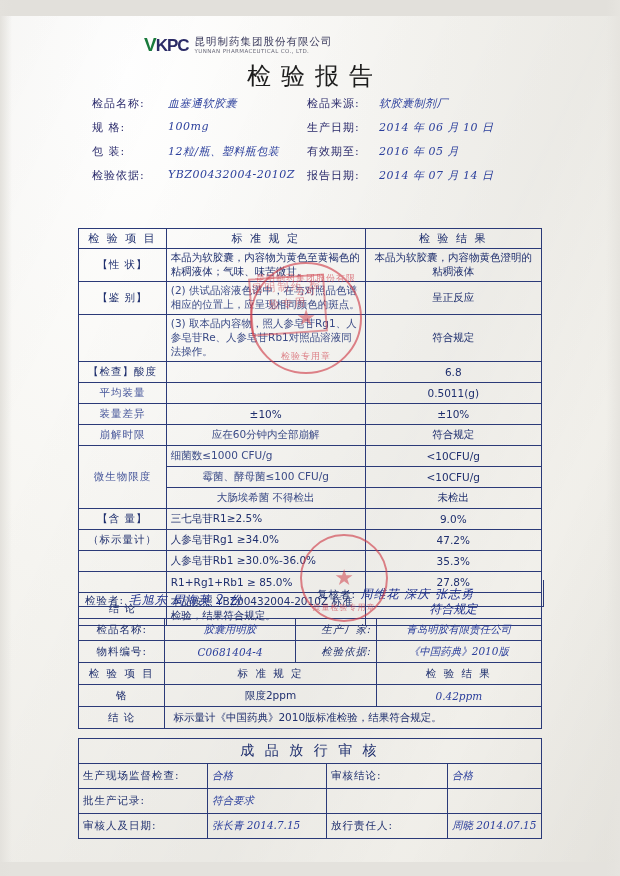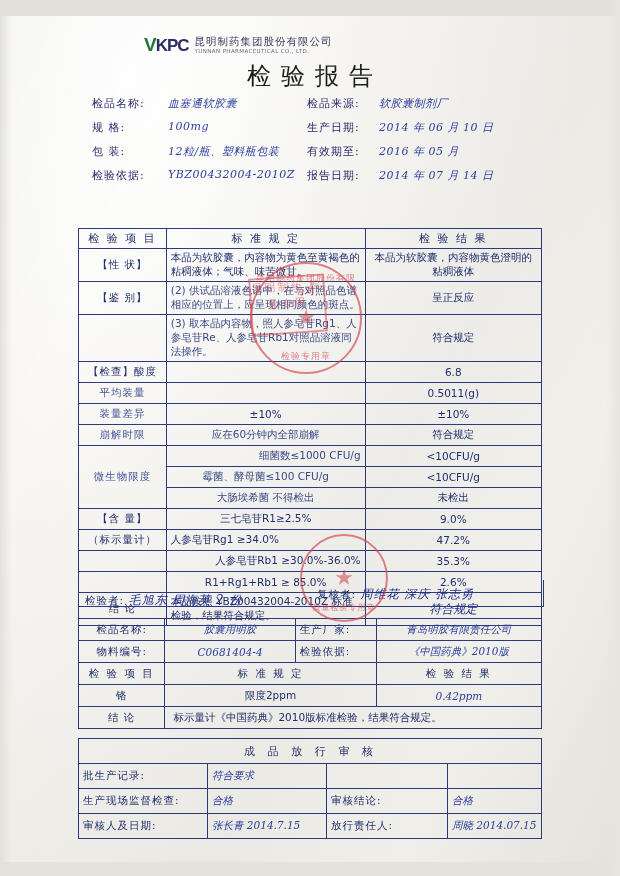--- a/index.html
+++ b/index.html
@@ -74,27 +74,27 @@
   
   .sigrow{position:absolute;left:78px;top:580px;width:464px;height:26px;border:1px solid #2b3a78;border-top:none;font-size:10.5px;color:#1f2f6e;}
   .sigrow .a{position:absolute;left:6px;top:12px;letter-spacing:1px;}
   .sigrow .b{position:absolute;left:238px;top:6px;letter-spacing:1px;}
 
   
   #second{left:78px;top:618px;width:464px;}
   #second td{height:17px;}
   .s1{width:84px;text-align:center;letter-spacing:1px;}
   .s2{width:128px;text-align:center;}
-  .s3{width:78px;text-align:left;letter-spacing:1px;}
+  .s3{width:78px;text-align:right;letter-spacing:1px;font-style:italic;}
   .s4{width:168px;text-align:center;}
 
   
   #third{left:78px;top:738px;width:464px;}
   #third td{height:20px;}
-  .th-head{text-align:center;letter-spacing:3px;font-size:11px;font-family:Liberation Mono, monospace;}
+  .th-head{text-align:center;letter-spacing:3px;font-size:14px;}
   .k{width:120px;letter-spacing:1px;}
   .k2{width:112px;letter-spacing:1px;}
 
   
   .hw{
     font-family:"DejaVu Serif","Liberation Serif",serif;
     color:#2b3f9c;font-style:italic;
   }
   .hw-b{color:#1d2f8d;}
 
@@ -226,50 +226,50 @@
       <td class="c2" style="text-align:center">±10%</td>
       <td class="c3">±10%</td>
     </tr>
     <tr>
       <td class="c1 vlight">崩解时限</td>
       <td class="c2 faint" style="text-align:center">应在60分钟内全部崩解</td>
       <td class="c3">符合规定</td>
     </tr>
     <tr>
       <td class="c1 vlight" rowspan="3">微生物限度</td>
-      <td class="c2 faint" style="text-align:right">细菌数≤1000 CFU/g</td>
+      <td class="c2 faint" style="text-align:left">细菌数≤1000 CFU/g</td>
       <td class="c3">&lt;10CFU/g</td>
     </tr>
     <tr>
       <td class="c2 faint" style="text-align:center">霉菌、酵母菌≤100 CFU/g</td>
       <td class="c3">&lt;10CFU/g</td>
     </tr>
     <tr>
       <td class="c2 faint" style="text-align:center">大肠埃希菌  不得检出</td>
       <td class="c3">未检出</td>
     </tr>
     <tr>
       <td class="c1">【含  量】</td>
-      <td class="c2" style="text-align:center">三七皂苷R1≥2.5%</td>
+      <td class="c2" style="">三七皂苷R1≥2.5%</td>
       <td class="c3">9.0%</td>
     </tr>
     <tr>
       <td class="c1">（标示量计）</td>
       <td class="c2" style="">人参皂苷Rg1 ≥34.0%</td>
       <td class="c3">47.2%</td>
     </tr>
     <tr>
       <td class="c1"></td>
-      <td class="c2" style="text-align:right">人参皂苷Rb1 ≥30.0%-36.0%</td>
+      <td class="c2" style="text-align:left">人参皂苷Rb1 ≥30.0%-36.0%</td>
       <td class="c3">35.3%</td>
     </tr>
     <tr>
       <td class="c1"></td>
-      <td class="c2" style="text-align:center">R1+Rg1+Rb1 ≥ 85.0%</td>
-      <td class="c3">2.6%</td>
+      <td class="c2" style="">R1+Rg1+Rb1 ≥ 85.0%</td>
+      <td class="c3">27.8%</td>
     </tr>
     <tr>
       <td class="c1">结    论</td>
       <td class="c2">本品按照 YBZ00432004-2010Z 标准检验，结果符合规定。</td>
       <td class="c3 hw hw-b" style="font-size:12px">符合规定</td>
     </tr>
   </tbody>
     </table>
 
   <div class="sigrow">
@@ -313,32 +313,32 @@
     </tr>
   </tbody>
     </table>
 
   <table class="t" id="third">
     <tbody>
         <tr>
       <td colspan="4" class="th-head">成 品 放 行 审 核</td>
     </tr>
     <tr>
+      <td class="k">生产现场监督检查:</td>
+      <td class="hw">合格</td>
+      <td class="k2">审核结论:</td>
+      <td class="hw">合格</td>
+    </tr>
+    <tr>
       <td class="k">批生产记录:</td>
       <td class="hw" style="width:110px">符合要求</td>
       <td class="k2"></td>
       <td class="hw"></td>
     </tr>
     <tr>
-      <td class="k">生产现场监督检查:</td>
-      <td class="hw">合格</td>
-      <td class="k2">审核结论:</td>
-      <td class="hw">合格</td>
-    </tr>
-    <tr>
       <td class="k">审核人及日期:</td>
       <td class="hw">张长青 2014.7.15</td>
       <td class="k2">放行责任人:</td>
       <td class="hw">周晓 2014.07.15</td>
     </tr>
   </tbody>
     </table>
 
   <div class="stamp" id="stamp1">
     <div class="sl1" style="top:8px">昆明制药集团股份有限公司</div>

